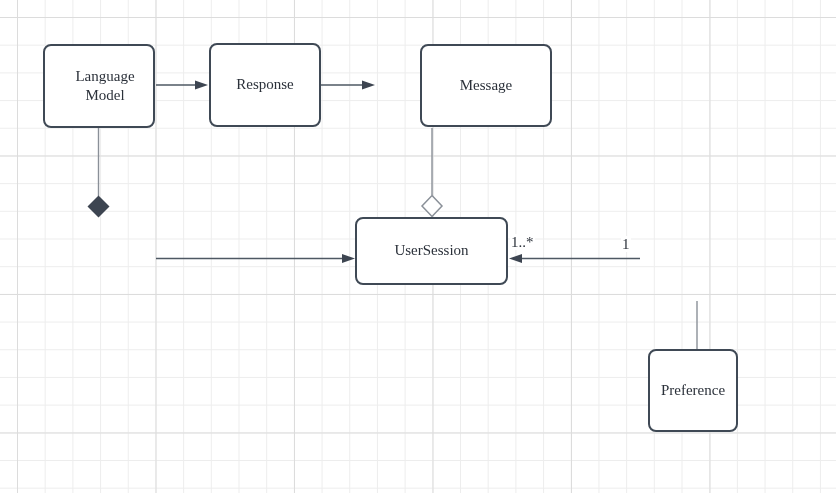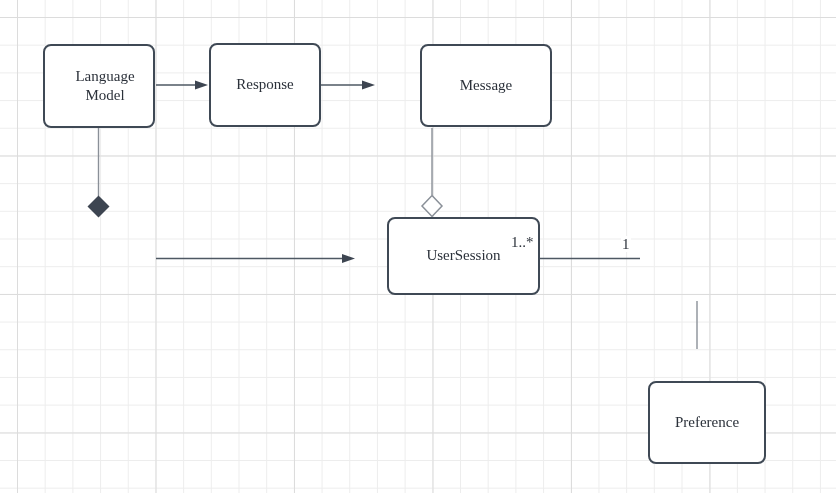--- a/index.html
+++ b/index.html
@@ -105,26 +105,26 @@
 
   <div class="node" style="left:209px; top:43px; width:112px; height:84px;">
     <span class="lbl">Response</span>
   </div>
 
   <div class="node" style="left:376px; top:44px; width:132px; height:83px;margin-left:44px;">
     <span class="lbl">Message</span>
   </div>
 
 
-  <div class="node" style="left:355px; top:217px; width:153px; height:78px;margin-left:32px;">
+  <div class="node" style="left:355px; top:217px; width:153px; height:68px;">
     <span class="lbl">UserSession</span>
   </div>
 
 
-  <div class="node" style="left:648px; top:349px; width:118px; height:83px;margin-top:32px;">
+  <div class="node" style="left:648px; top:349px; width:90px; height:83px;">
     <span class="lbl">Preference</span>
   </div>
 
   <div class="edge-label" style="left:510px; top:234px;">1..*</div>
 
   <div class="edge-label" style="left:621px; top:236px;">1</div>
 
 </div>
 
 </body></html>

